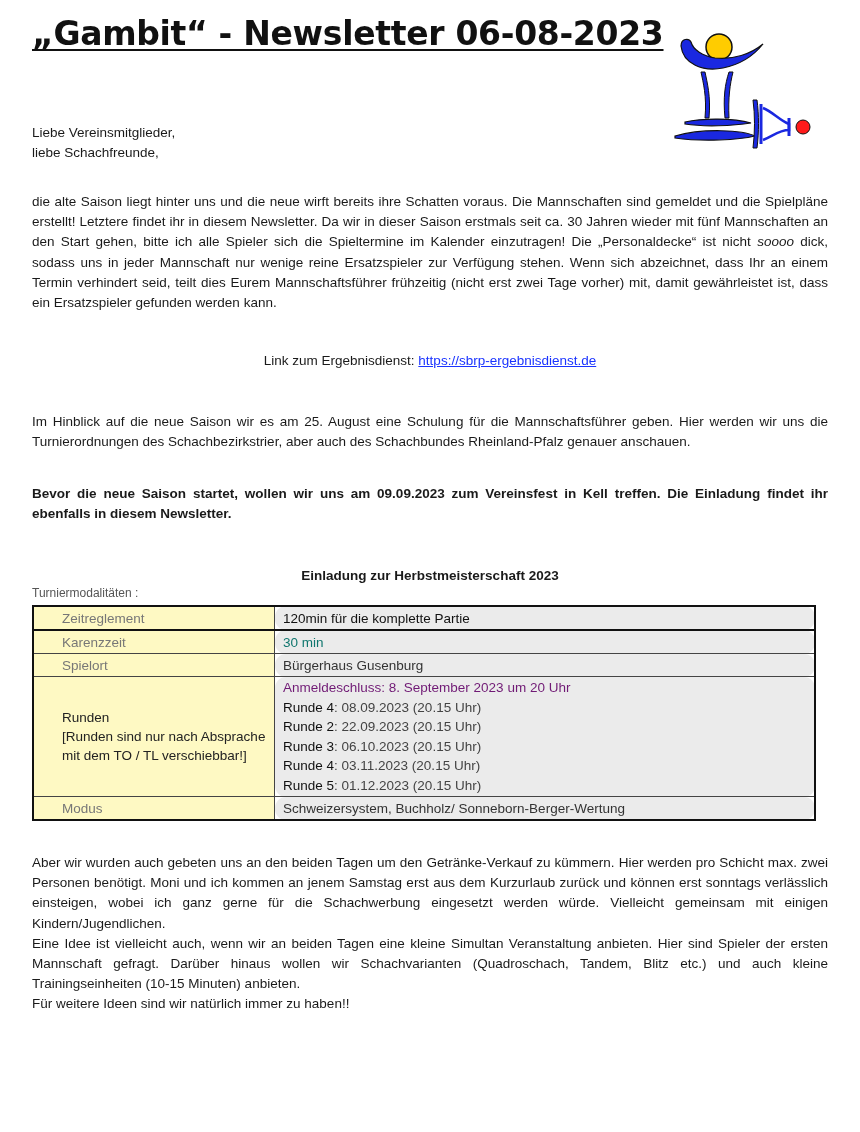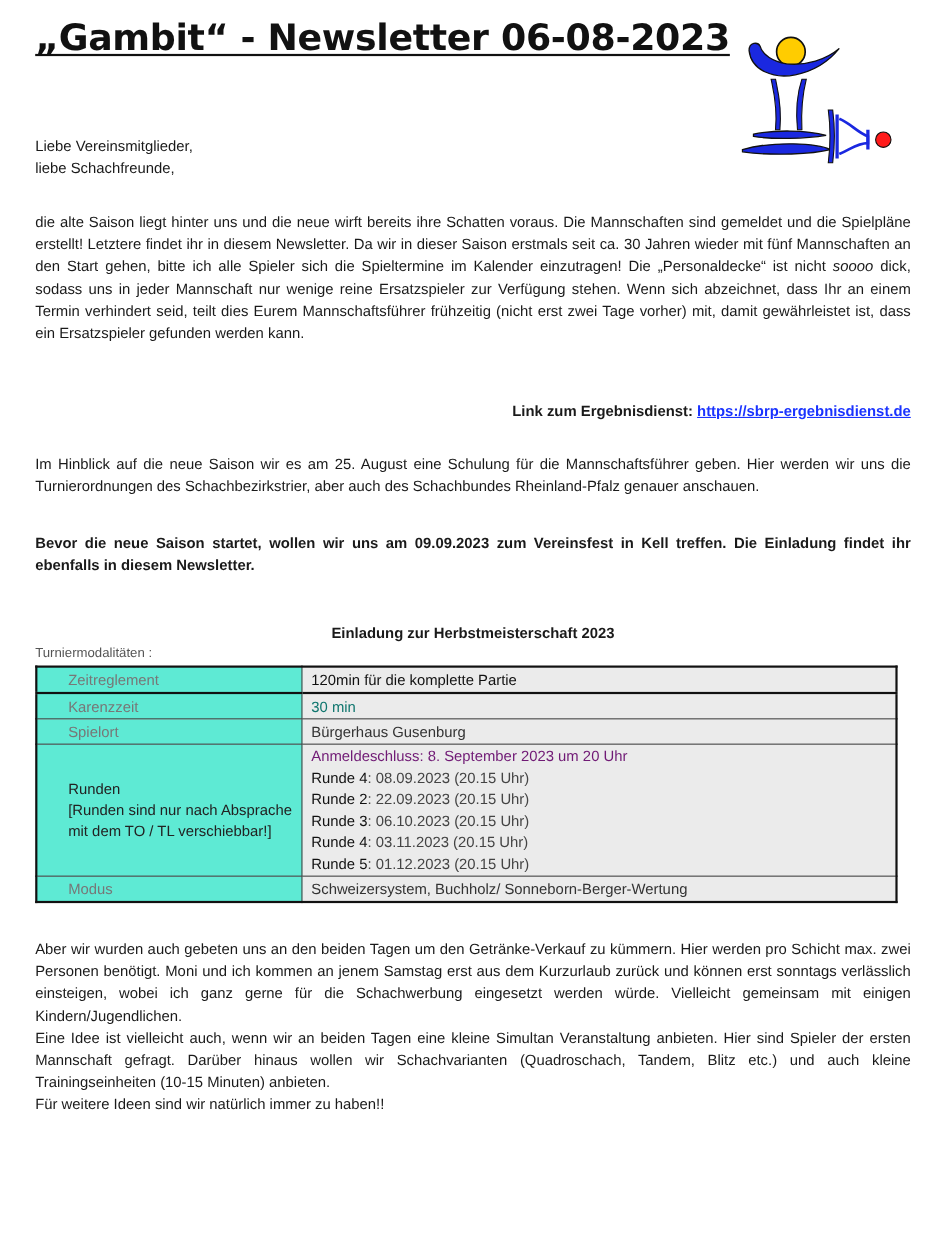--- a/index.html
+++ b/index.html
@@ -20,44 +20,44 @@
   .greeting {
     position: absolute; left: 0; top: 123px;
     font-size: 13.5px; line-height: 20px;
   }
   .para {
     position: absolute; left: 0; width: 796px;
     font-size: 13.5px; line-height: 20.2px; text-align: justify;
   }
   .p1 { top: 192px; }
   .link-line {
-    position: absolute; left: 0; top: 366px; width: 796px; text-align: right;
-    font-size: 13.5px; font-weight: bold;
+    position: absolute; left: 0; top: 353px; width: 796px; text-align: center;
+    font-size: 13.5px; font-weight: normal;
   }
   .link-line a { color: #1a33ff; text-decoration: underline; }
   .p2 { top: 412px; }
   .p3 { top: 484px; font-weight: bold; }
   .tbl-title {
     position: absolute; left: 0; top: 568px; width: 796px; text-align: center;
     font-size: 13.5px; font-weight: bold;
   }
   .tbl-sub {
     position: absolute; left: 0; top: 586px; width: 796px; 
     font-size: 12px; color: #555;
   }
   table.modal {
     position: absolute; left: 0; top: 605px; width: 784px;
     border-collapse: collapse; border: 2px solid #111;
     font-size: 13.5px;
   }
   table.modal td {
     border: 1px solid #444; padding: 1px 8px; height: 20px; vertical-align: middle;
   }
-  table.modal td.label { width: 204px; background: #5eead4; color: #777; padding-left: 28px; }
-  table.modal td.value { background: #ebebeb; color: #333; }
+  table.modal td.label { width: 204px; background: #fef9c3; color: #777; padding-left: 28px; }
+  table.modal td.value { background: #ebebeb; color: #333; border-radius: 11px; }
   table.modal tr.first td { border-bottom: 2.5px solid #111; color: #111; }
   table.modal tr.first td.label { color: #777; }
   table.modal tr.karenz td.value { color: #0f766e; }
   table.modal td.rounds-label { color: #222; line-height: 19px; }
   .deadline { color: #701a75; line-height: 20px; }
   .round { line-height: 19.4px; color: #444; }
   .round b { font-weight: normal; color: #111; }
   .p4 { top: 853px; }
 </style>
 </head>

